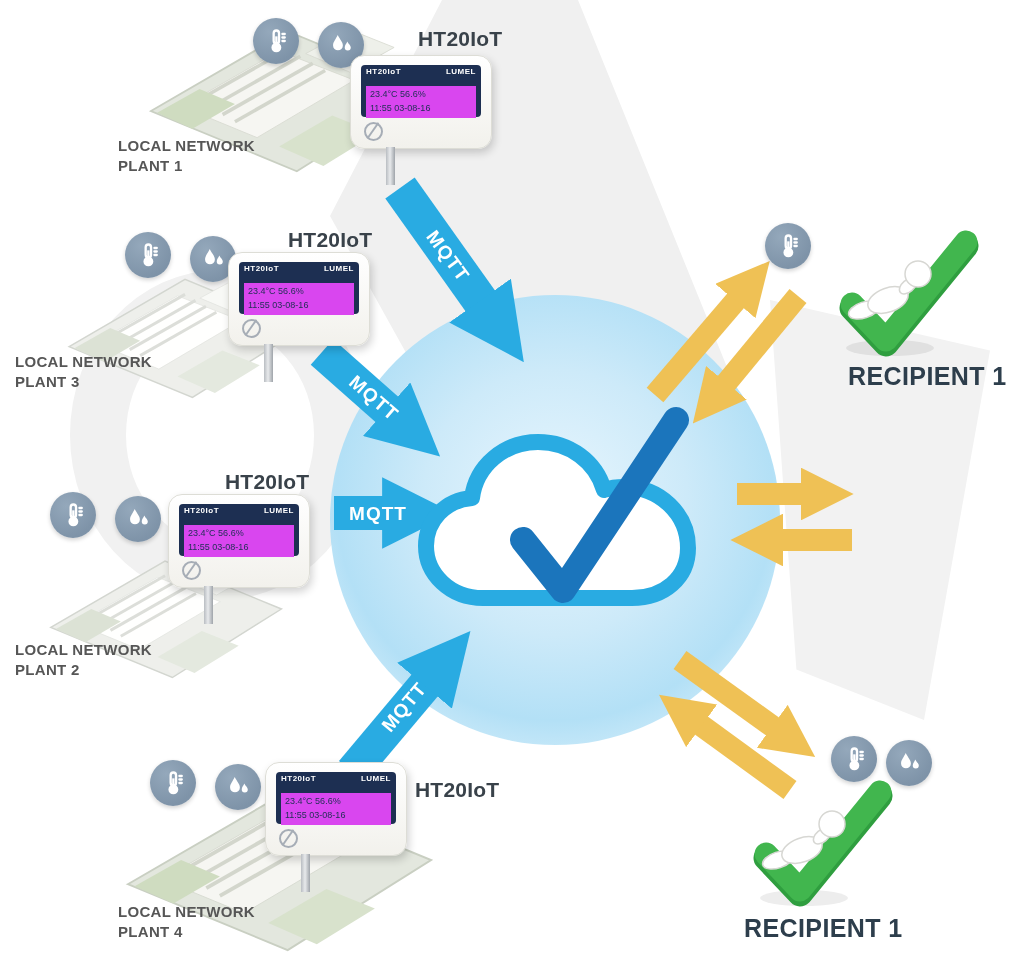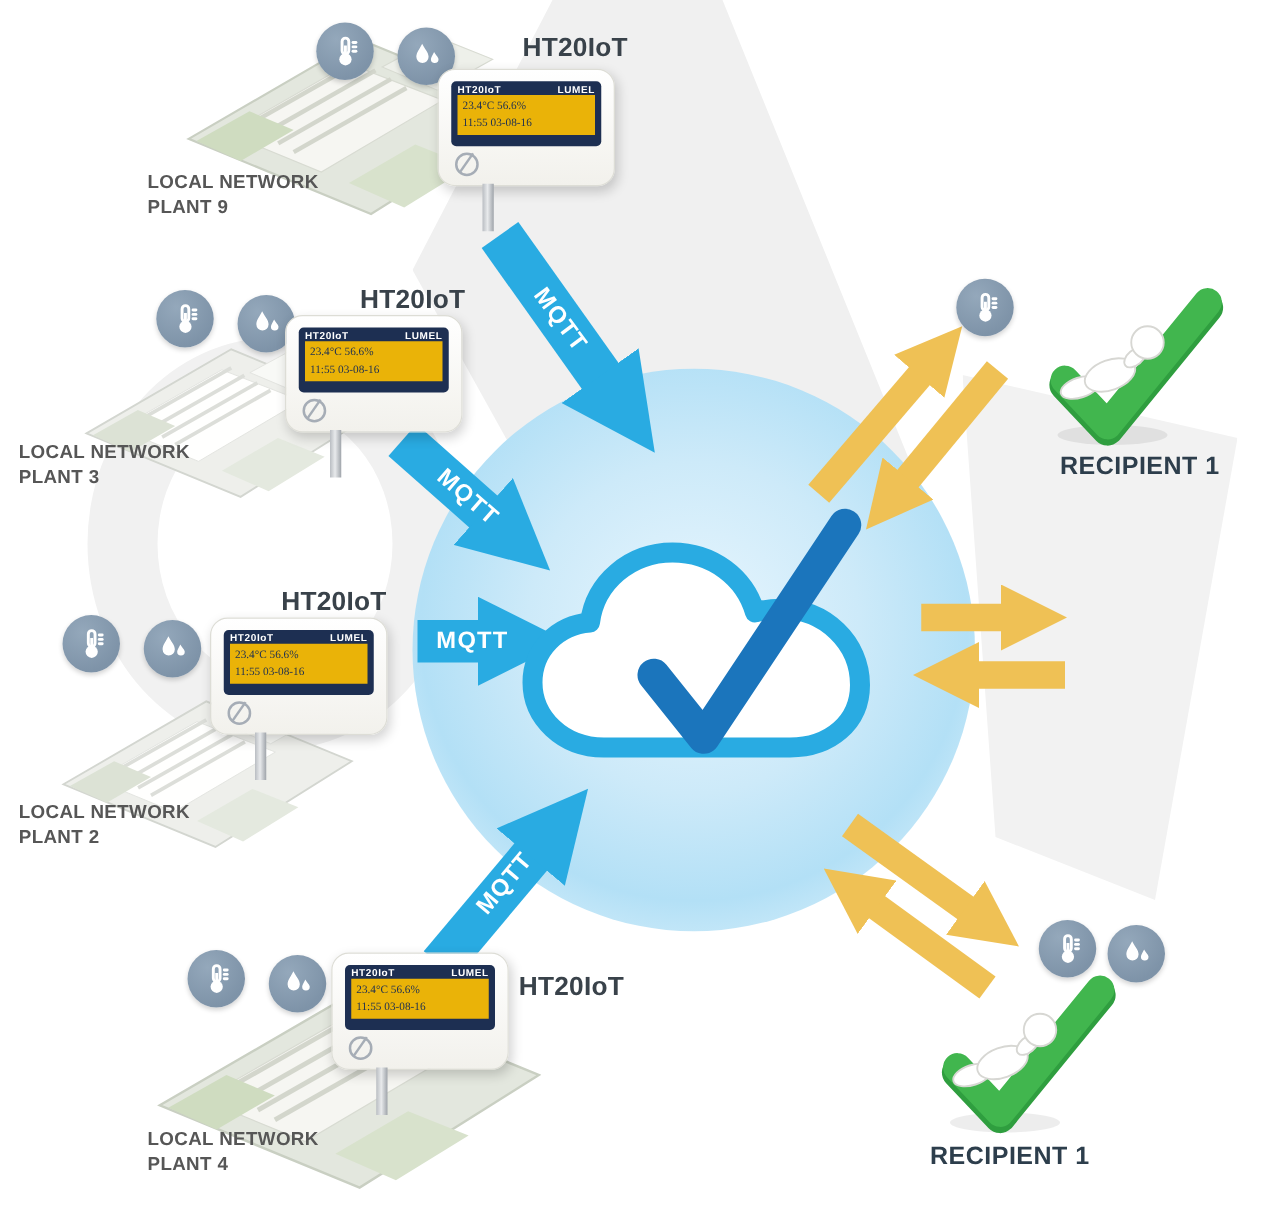--- a/index.html
+++ b/index.html
@@ -37,34 +37,34 @@
   .icon-circle{position:absolute;width:46px;height:46px;border-radius:50%;
     background:radial-gradient(circle at 35% 30%, #94a8bb, #7e93a8 72%);
     display:flex;align-items:center;justify-content:center;box-shadow:0 2px 4px rgba(0,0,0,0.18);}
   .icon-circle svg{width:28px;height:28px;}
 
   .ht-title{position:absolute;font-weight:800;font-size:21px;color:#39424a;letter-spacing:0.2px;white-space:nowrap;}
 
   .plant-label{position:absolute;font-weight:bold;font-size:15px;color:#565656;
     line-height:1.3;letter-spacing:0.3px;white-space:nowrap;}
 
-  .recipient-label{position:absolute;font-weight:800;font-size:20px;color:#2d3e4c;
+  .recipient-label{position:absolute;font-weight:800;font-size:25px;color:#2d3e4c;
     letter-spacing:0.4px;white-space:nowrap;}
 
   
   .device{position:absolute;width:140px;height:92px;border-radius:14px;
     background:linear-gradient(#ffffff,#f2f1ec);border:1px solid #ddddd6;
     box-shadow:2px 4px 9px rgba(0,0,0,0.18);}
   .pole{position:absolute;left:35px;top:91px;width:9px;height:38px;
     background:linear-gradient(90deg,#b9bdc2,#e8eaec 45%,#9fa4aa);}
   .lcd{position:absolute;left:10px;top:9px;right:10px;height:52px;background:#1d2f52;
     border-radius:4px;padding:3px 5px;box-sizing:border-box;}
   .lcd-head{display:flex;justify-content:space-between;color:#fff;font-size:8px;font-weight:bold;
     letter-spacing:0.5px;line-height:1;}
-  .lcd-screen{margin-top:0;background:#eab308;height:32px;font-family:Liberation Serif, serif;
+  .lcd-screen{margin-top:10px;background:#d946ef;height:32px;font-family:Liberation Sans, sans-serif;
     font-size:9px;color:#1d2f52;padding:2px 4px;line-height:1.5;box-sizing:border-box;white-space:nowrap;overflow:hidden;}
   .logo{position:absolute;left:13px;bottom:7px;width:15px;height:15px;border:2px solid #a6adb6;border-radius:50%;}
   .logo::after{content:"";position:absolute;left:6px;top:-3px;width:2px;height:19px;background:#a6adb6;
     transform:rotate(35deg);}
 
   
   .p1{left:118px;top:5px;width:520px;height:190px;}
   .p2{left:0;top:225px;width:430px;height:185px;}
   .p3{left:0;top:465px;width:430px;height:225px;}
   .p4{left:118px;top:755px;width:520px;height:210px;}
@@ -202,21 +202,21 @@
         <div class="lcd-screen">
           <div>23.4°C  56.6%</div>
           <div>11:55 03-08-16</div>
         </div>
       </div>
       <div class="logo"></div>
       <div class="pole"></div>
     </div>
     <div class="plant-label">
       <div>LOCAL NETWORK</div>
-      <div>PLANT 9</div>
+      <div>PLANT 1</div>
     </div>
   </div>
 
   <div class="plant p2">
     <div class="factory gray-tint">
       <svg viewBox="0 0 320 190">
         <polygon points="5,120 160,30 318,95 170,188" fill="#e3e7de" stroke="#c9cfc2" stroke-width="2"></polygon>
         <polygon points="40,115 150,52 235,85 125,150" fill="#f6f6f2" stroke="#d8dbd2"></polygon>
         <g stroke="#d3d6cc" stroke-width="4">
           <line x1="58" y1="108" x2="160" y2="50"></line>

